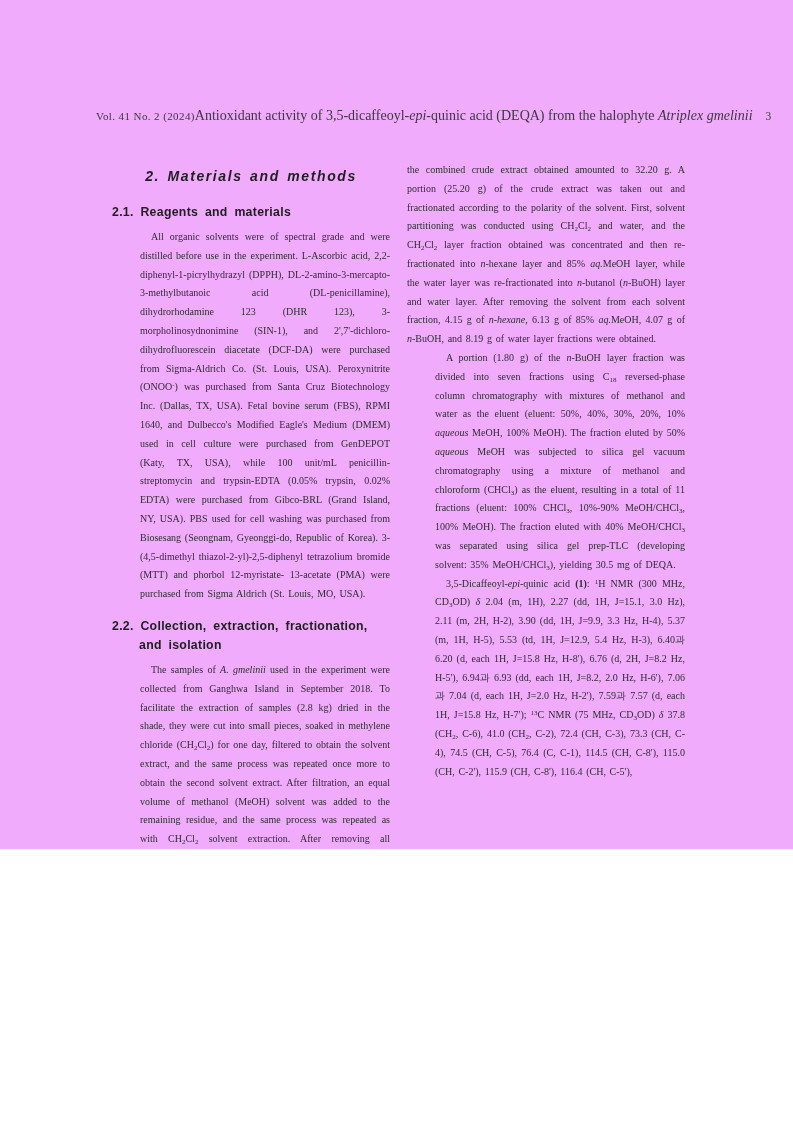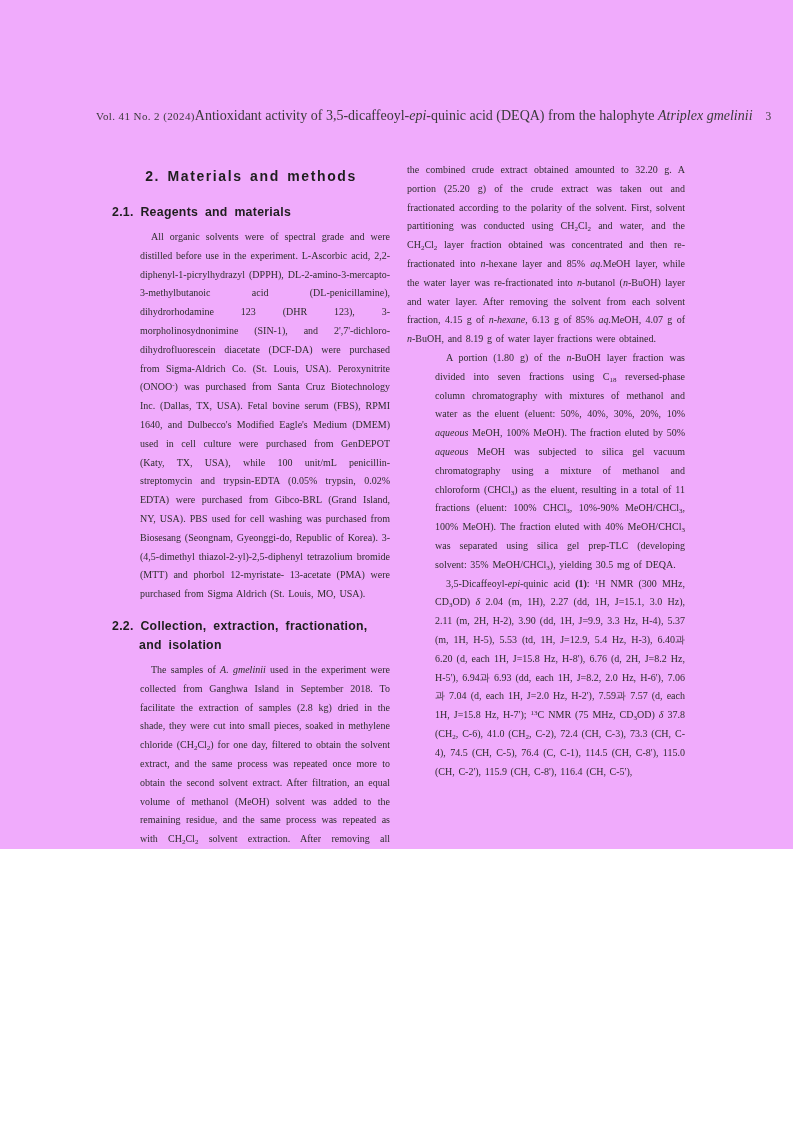--- a/index.html
+++ b/index.html
@@ -26,20 +26,21 @@
     position:absolute;top:161px;left:112px;
     display:flex;gap:17px;
   }
   .col{width:278px;}
   .sec-title{
     font-family:"Liberation Sans", sans-serif;
     font-weight:bold;font-size:14px;
     letter-spacing:1.6px;word-spacing:2px;
     text-align:center;color:#1f1f1f;
     margin:7px 0 19px 0;
+    font-style:italic;
   }
   .sub{
     font-family:"Liberation Sans", sans-serif;
     font-weight:bold;font-size:12.3px;
     word-spacing:3px;letter-spacing:0.3px;
     color:#1f1f1f;margin:10px 0 6px 0;line-height:19px;
   }
   .sub.mt{margin-top:13px;}
   .sub.hang{padding-left:27px;text-indent:-27px;}
   .body{

